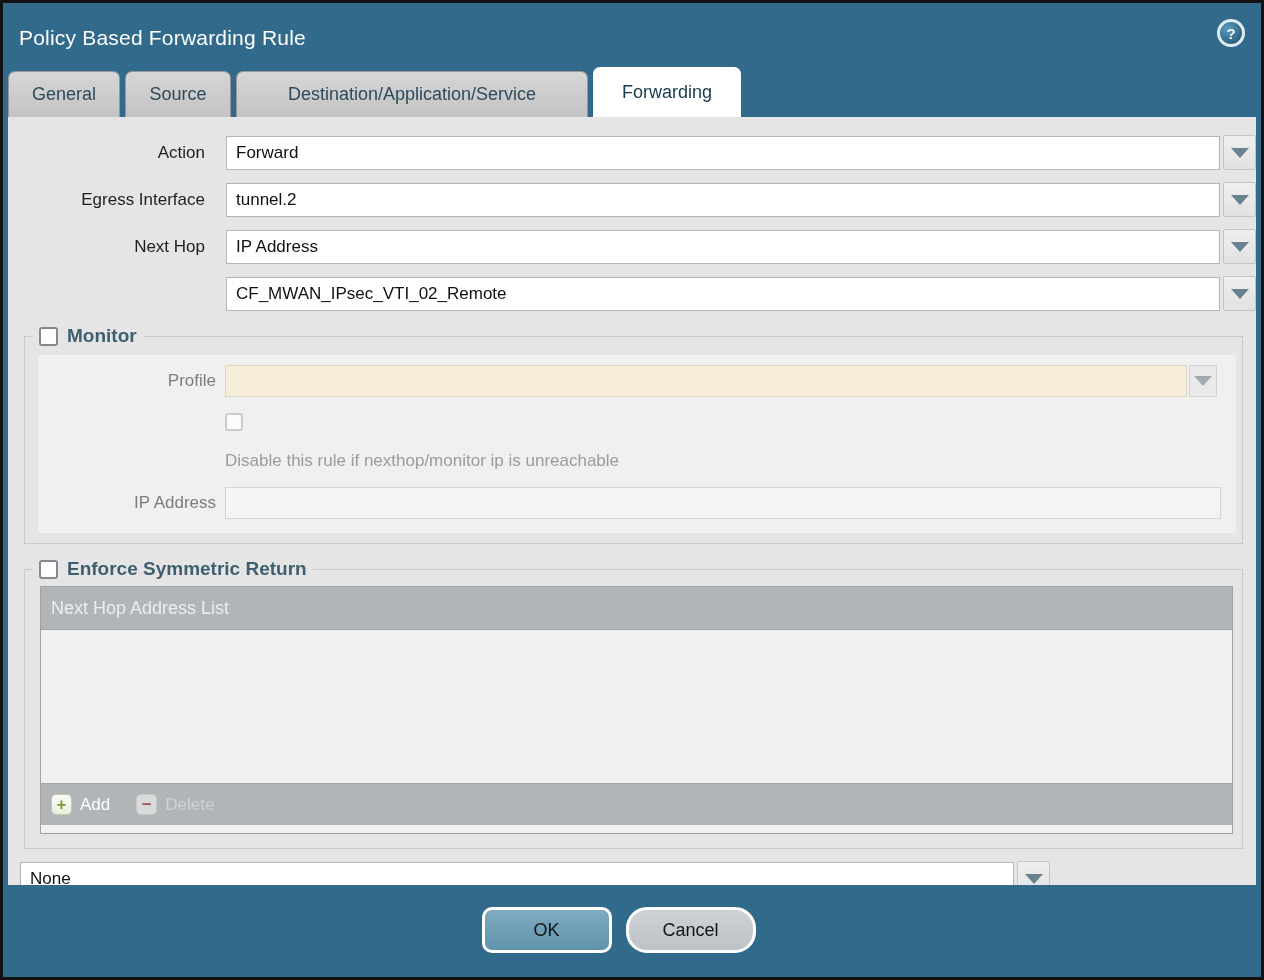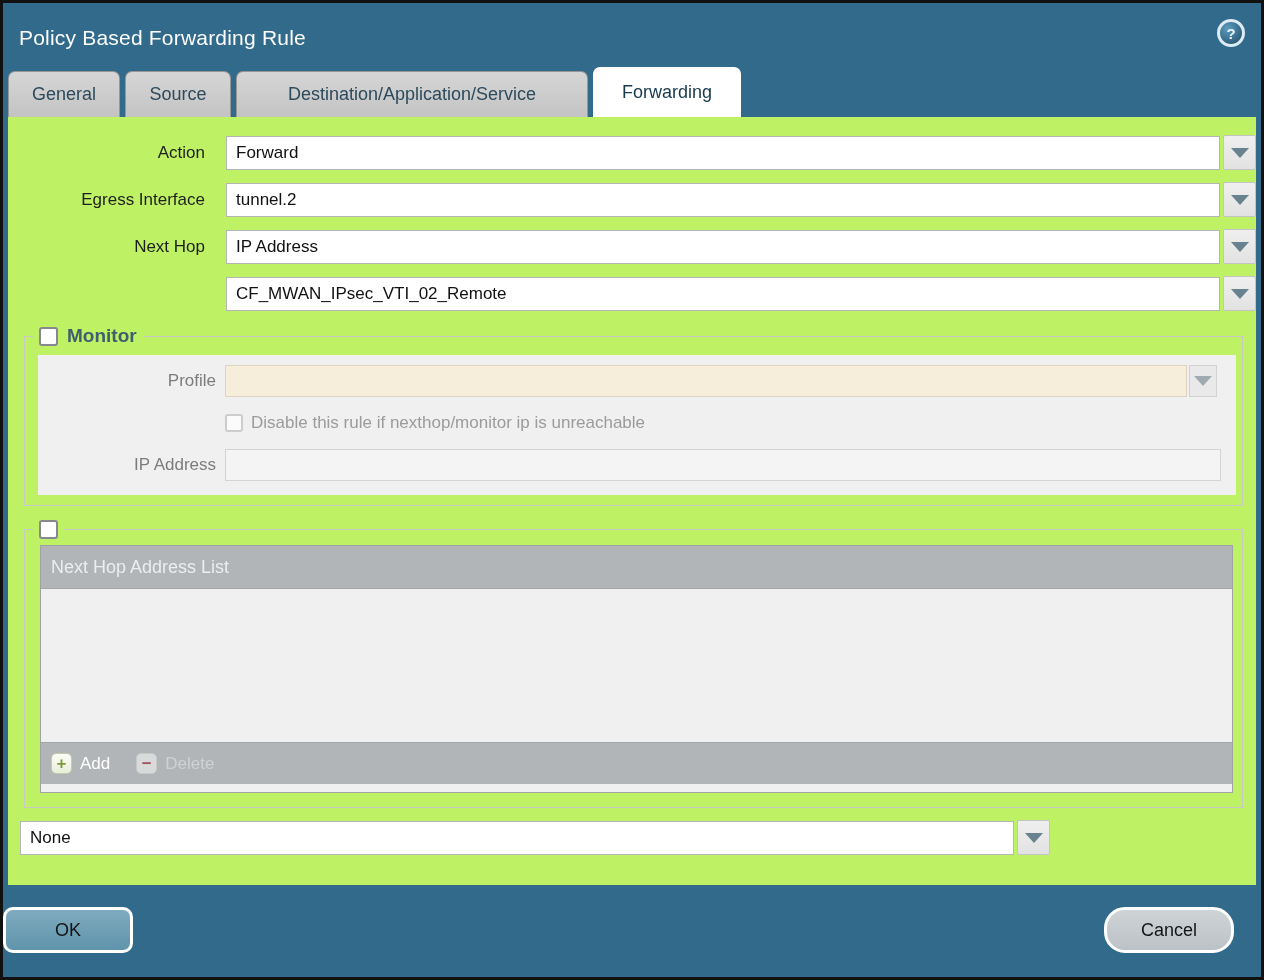--- a/index.html
+++ b/index.html
@@ -39,21 +39,21 @@
   }
   .tab.t0 { width:112px; }
   .tab.t1 { width:106px; }
   .tab.t2 { width:352px; }
   .tab.active {
     height:50px; width:148px; background:#ffffff; border-color:#fff;
     color:#17394c; font-weight:400;
   }
   
   .content {
-    margin:0 5px; background:#bef264; height:768px;
+    margin:0 5px; background:#e5e5e5; height:768px;
     padding:18px 0 0 0; overflow:hidden;
   }
   .form-row { display:flex; align-items:center; margin-bottom:12px; padding-left:0; }
   .field-label {
     width:198px; margin-right:9px; text-align:right;
     font-size:17px; color:#1f1f1f; line-height:34px; white-space:nowrap;
   }
   .combo { display:flex; align-items:center; }
   .combo-text {
     width:994px; height:34px; background:#fff;
@@ -90,21 +90,21 @@
     font-size:17px; color:#7c7c7c; line-height:32px;
   }
   .m-profile-input {
     width:962px; height:32px; background:#f6edda; border:1px solid #ddd5c2;
   }
   .m-trigger {
     width:28px; height:32px; margin-left:2px;
     background:#e9e9e9; border:1px solid #d2d2d2;
     display:flex; align-items:center; justify-content:center;
   }
-  .m-check-row { display:flex; align-items:center; margin:16px 0 0 187px; gap:8px; }
+  .m-check-row { display:flex; align-items:flex-start; margin:16px 0 0 187px; gap:20px;flex-direction:column; }
   .m-check-label { font-size:17px; color:#9b9b9b; }
   .m-ip-row { margin-top:16px; }
   .m-ip-input { width:996px; height:32px; background:#f4f4f5; border:1px solid #d4d4d4; }
   
   .grid { margin:6px 9px 0 15px; border:1px solid #9fa3a5; }
   .grid-header {
     height:43px; background:#b1b5b7; display:flex; align-items:center;
     padding-left:10px; border-bottom:1px solid #a2a6a8;
   }
   .grid-header-label { color:#ebeeee; font-size:18px; }
@@ -121,21 +121,21 @@
     display:flex; align-items:center; justify-content:center;
     font-weight:bold; font-size:17px; line-height:1;
   }
   .tico.add { background:linear-gradient(#fcfdf6,#e9eeda); border:1px solid #c2cbab; color:#7d9b3a; }
   .tico.del { background:rgba(250,250,250,.55); border:1px solid #c6c9ca; color:#a4545e; }
   .tbtn-label { font-size:17px; color:#ffffff; }
   .tbtn.disabled .tbtn-label { color:#ced2d4; }
   .schedule-row { margin-top:12px; }
   
   .footer {
-    height:90px; display:flex; align-items:center; justify-content:space-between;
+    height:90px; display:flex; align-items:center; justify-content:center;
     gap:14px; padding-right:27px;
   }
   .btn {
     width:130px; height:46px; border-radius:10px;
     border:3px solid #ffffff; font-size:18px; color:#141414;
     font-family:"Liberation Sans",sans-serif; cursor:pointer;
     display:flex; align-items:center; justify-content:center;
   }
   .btn.ok { background:linear-gradient(#7fabbf,#5f94ac); }
   .btn.cancel { background:linear-gradient(#ced3d6,#bcc2c6);border-radius:21px; }
@@ -219,20 +219,21 @@
         <div class="m-row m-ip-row">
           <div class="m-label">IP Address</div>
           <div class="m-ip-input"></div>
         </div>
       </div>
     </fieldset>
 
     <fieldset style="padding-bottom:14px;">
       <legend>
         <span class="cb"></span>
+        <span>Enforce Symmetric Return</span>
       </legend>
       <div class="grid">
         <div class="grid-header">
           <span class="grid-header-label">Next Hop Address List</span>
         </div>
         <div class="grid-body"></div>
         <div class="grid-toolbar">
           <div class="tbtn">
             <span class="tico add">+</span>
             <span class="tbtn-label">Add</span>

